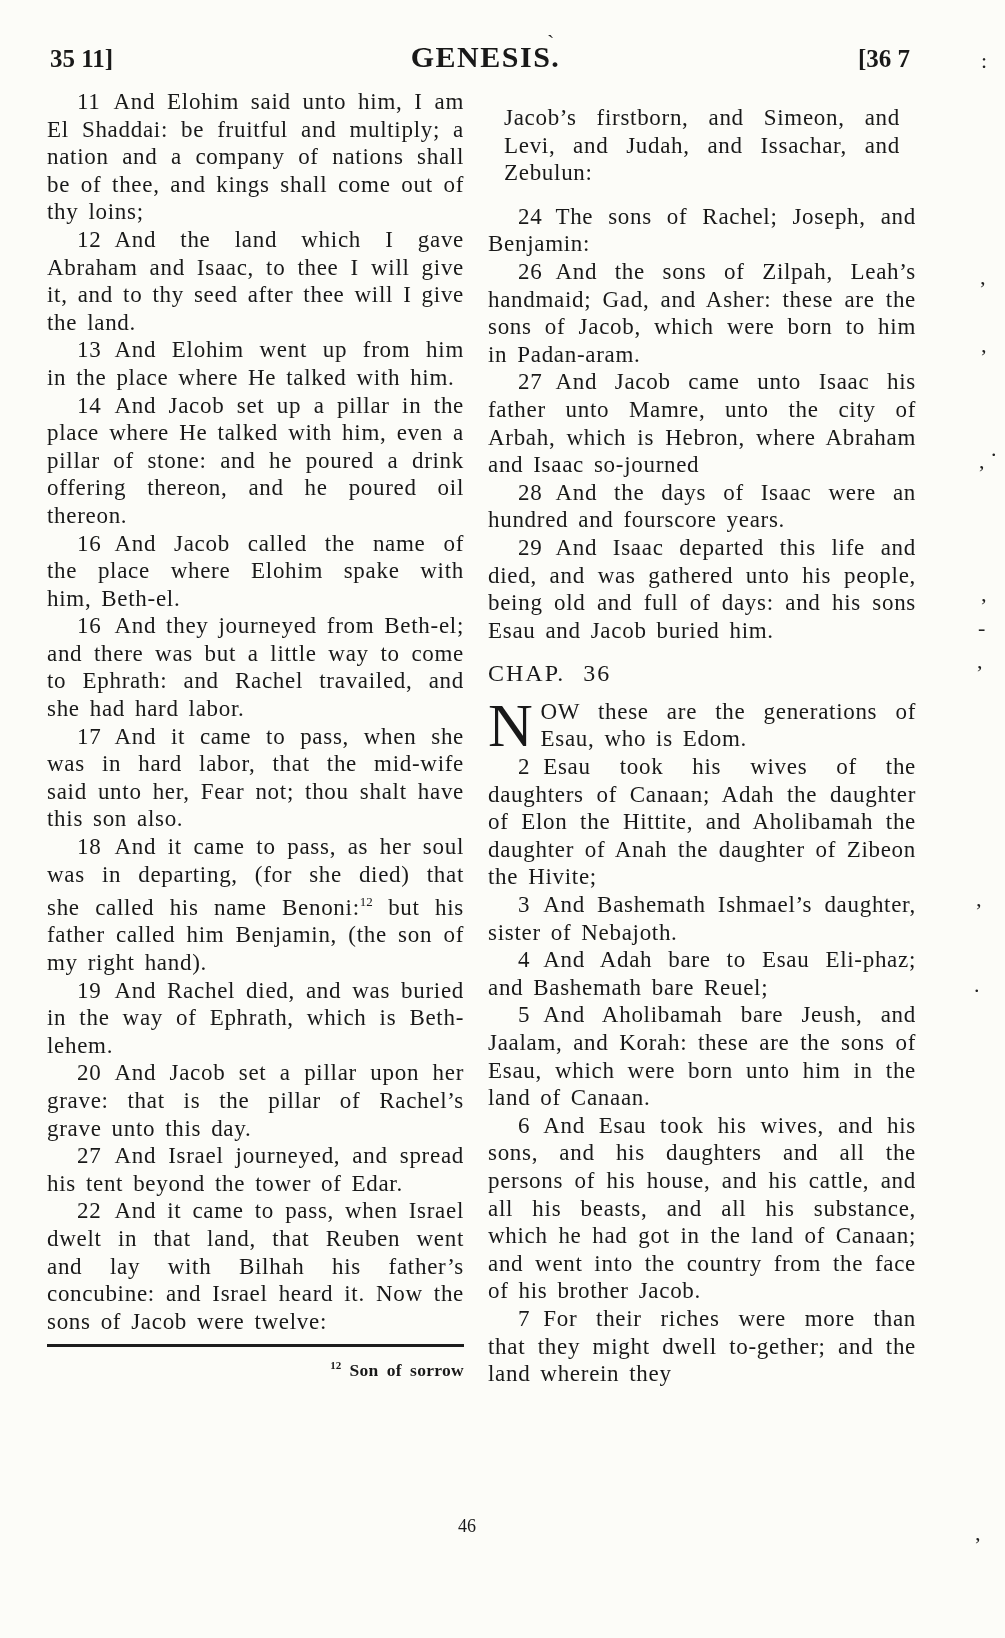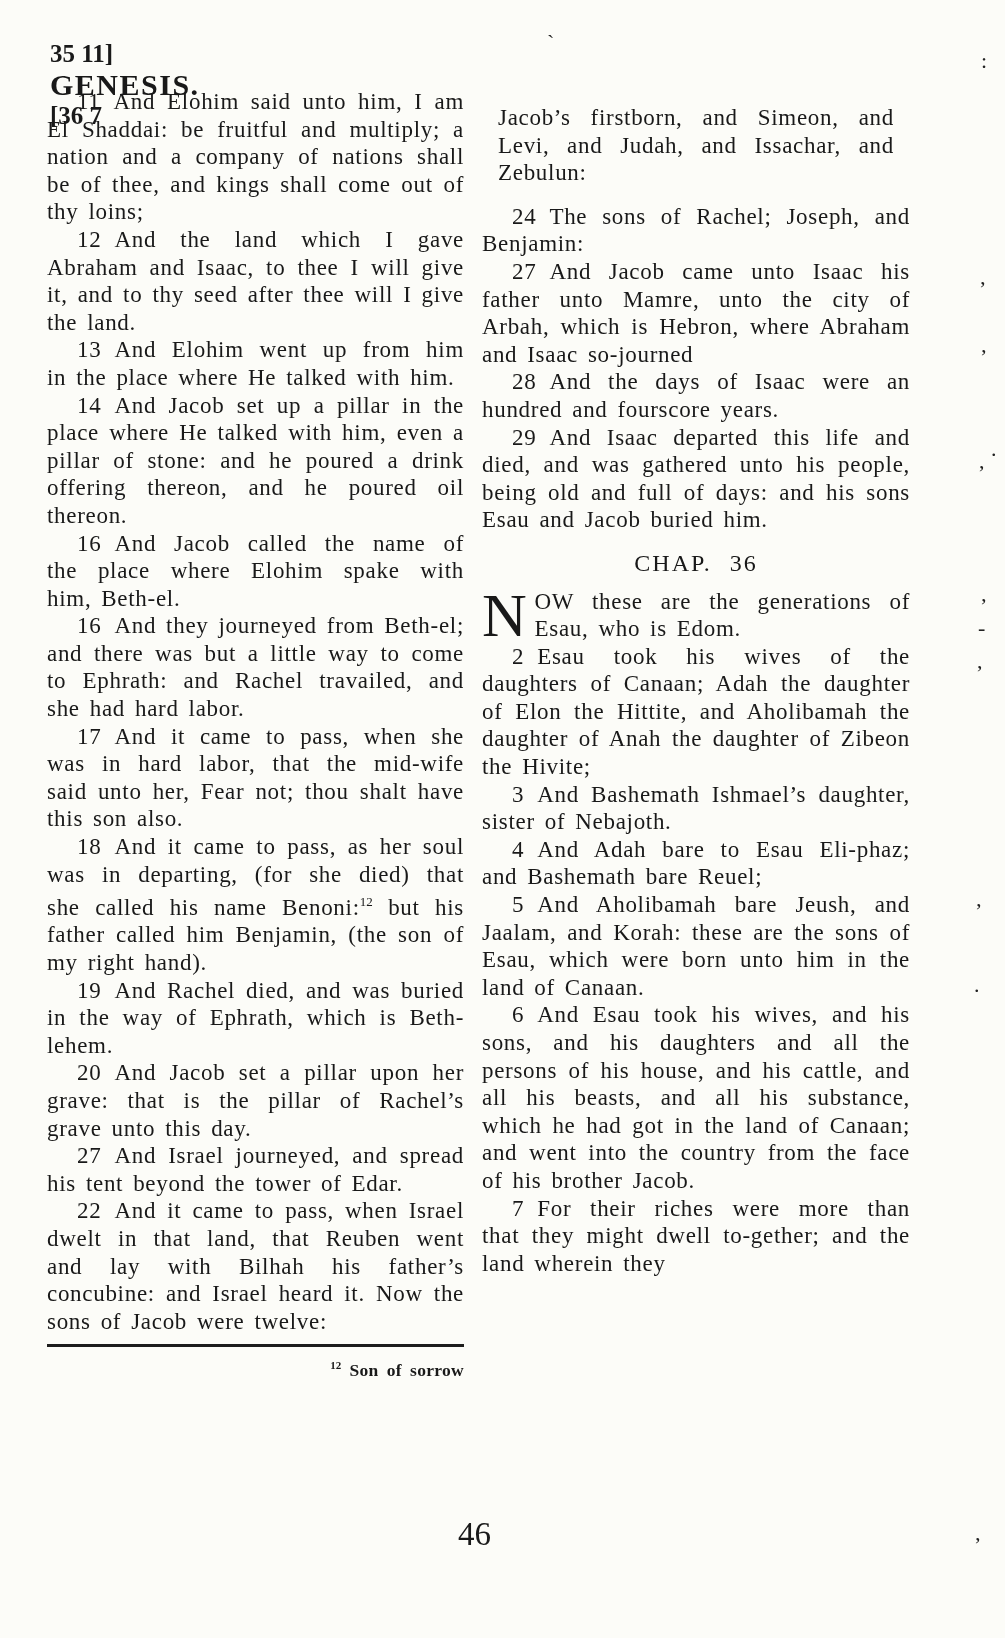--- a/index.html
+++ b/index.html
@@ -7,60 +7,60 @@
     position:relative;
     width:1005px; height:1638px;
     background:#fcfcf8;
     color:#191919;
     font-family:"Liberation Serif","DejaVu Serif",serif;
     overflow:hidden;
   }
   .header {
     position:absolute; top:40px; left:50px; right:95px;
     display:flex; justify-content:space-between; align-items:baseline;
-    font-size:25px; font-weight:bold;flex-direction:column;
+    font-size:25px; font-weight:bold;
   }
   .header .hdr-center { letter-spacing:1.5px; font-size:30px; }
   .columns {
     position:absolute; top:88px; left:47px;
-    display:flex; gap:18px;
+    display:flex; gap:24px;
   }
   .col {
     font-size:23px; line-height:27.6px;
     text-align:justify;
     letter-spacing:0.7px; word-spacing:3.5px;
   }
   .col-left  { width:417px; }
   .col-right { width:428px; }
   p.verse { margin:0; text-indent:30px; }
   p.cont  { margin:16px; text-indent:0; }
   p.dc    { text-indent:0; }
   .vnum { margin-right:13px; }
   .chap-heading {
     margin:16px 0 10px 0; text-indent:0;
-    text-align:center; letter-spacing:2px; word-spacing:10px;
+    text-align:left; letter-spacing:2px; word-spacing:10px;
     font-size:24px;
   }
   .dropcap {
     float:left; font-size:62px; line-height:48px;
     padding:3px 7px 0 0;
   }
   sup { font-size:13px; letter-spacing:0; }
   .footnote-rule {
     border:none; border-top:3px solid #1d1d1d;
     margin:9px 0 0 0; width:100%;
   }
   .footnote {
     margin-top:5px; font-size:17.5px; font-weight:bold;
     text-align:right; text-indent:0; letter-spacing:0.3px;
   }
   .footnote sup { font-size:11px; font-weight:bold; }
   .page-number {
     position:absolute; left:458px; top:1516px;
-    font-size:33px;
+    font-size:18px;
   }
   .artifact {
     position:absolute; font-size:22px; color:#222;
     pointer-events:none;
   }
 </style>
 </head>
 <body>
 
 <div class="page" style="background: rgb(252, 252, 248); color: rgb(25, 25, 25);">
@@ -84,20 +84,21 @@
         <p class="verse"><span class="vnum">19</span>And Rachel died, and was buried in the way of Ephrath, which is Beth-lehem.</p>
         <p class="verse"><span class="vnum">20</span>And Jacob set a pillar upon her grave: that is the pillar of Rachel’s grave unto this day.</p>
         <p class="verse"><span class="vnum">27</span>And Israel journeyed, and spread his tent beyond the tower of Edar.</p>
         <p class="verse"><span class="vnum">22</span>And it came to pass, when Israel dwelt in that land, that Reuben went and lay with Bilhah his father’s concubine: and Israel heard it. Now the sons of Jacob were twelve:</p>
         <hr class="footnote-rule">
         <p class="footnote"><sup>12</sup> Son of sorrow</p>
       </div>
     <div class="col col-right" id="col-right">
         <p class="cont">Jacob’s firstborn, and Simeon, and Levi, and Judah, and Issachar, and Zebulun:</p>
         <p class="verse"><span class="vnum">24</span>The sons of Rachel; Joseph, and Benjamin:</p>
+        <p class="verse"><span class="vnum">26</span>And the sons of Zilpah, Leah’s handmaid; Gad, and Asher: these are the sons of Jacob, which were born to him in Padan-aram.</p>
         <p class="verse"><span class="vnum">27</span>And Jacob came unto Isaac his father unto Mamre, unto the city of Arbah, which is Hebron, where Abraham and Isaac so-journed</p>
         <p class="verse"><span class="vnum">28</span>And the days of Isaac were an hundred and fourscore years.</p>
         <p class="verse"><span class="vnum">29</span>And Isaac departed this life and died, and was gathered unto his people, being old and full of days: and his sons Esau and Jacob buried him.</p>
         <p class="chap-heading">CHAP. 36</p>
         <p class="verse dc"><span class="dropcap">N</span>OW these are the generations of Esau, who is Edom.</p>
         <p class="verse"><span class="vnum">2</span>Esau took his wives of the daughters of Canaan; Adah the daughter of Elon the Hittite, and Aholibamah the daughter of Anah the daughter of Zibeon the Hivite;</p>
         <p class="verse"><span class="vnum">3</span>And Bashemath Ishmael’s daughter, sister of Nebajoth.</p>
         <p class="verse"><span class="vnum">4</span>And Adah bare to Esau Eli-phaz; and Bashemath bare Reuel;</p>
         <p class="verse"><span class="vnum">5</span>And Aholibamah bare Jeush, and Jaalam, and Korah: these are the sons of Esau, which were born unto him in the land of Canaan.</p>
         <p class="verse"><span class="vnum">6</span>And Esau took his wives, and his sons, and his daughters and all the persons of his house, and his cattle, and all his beasts, and all his substance, which he had got in the land of Canaan; and went into the country from the face of his brother Jacob.</p>

